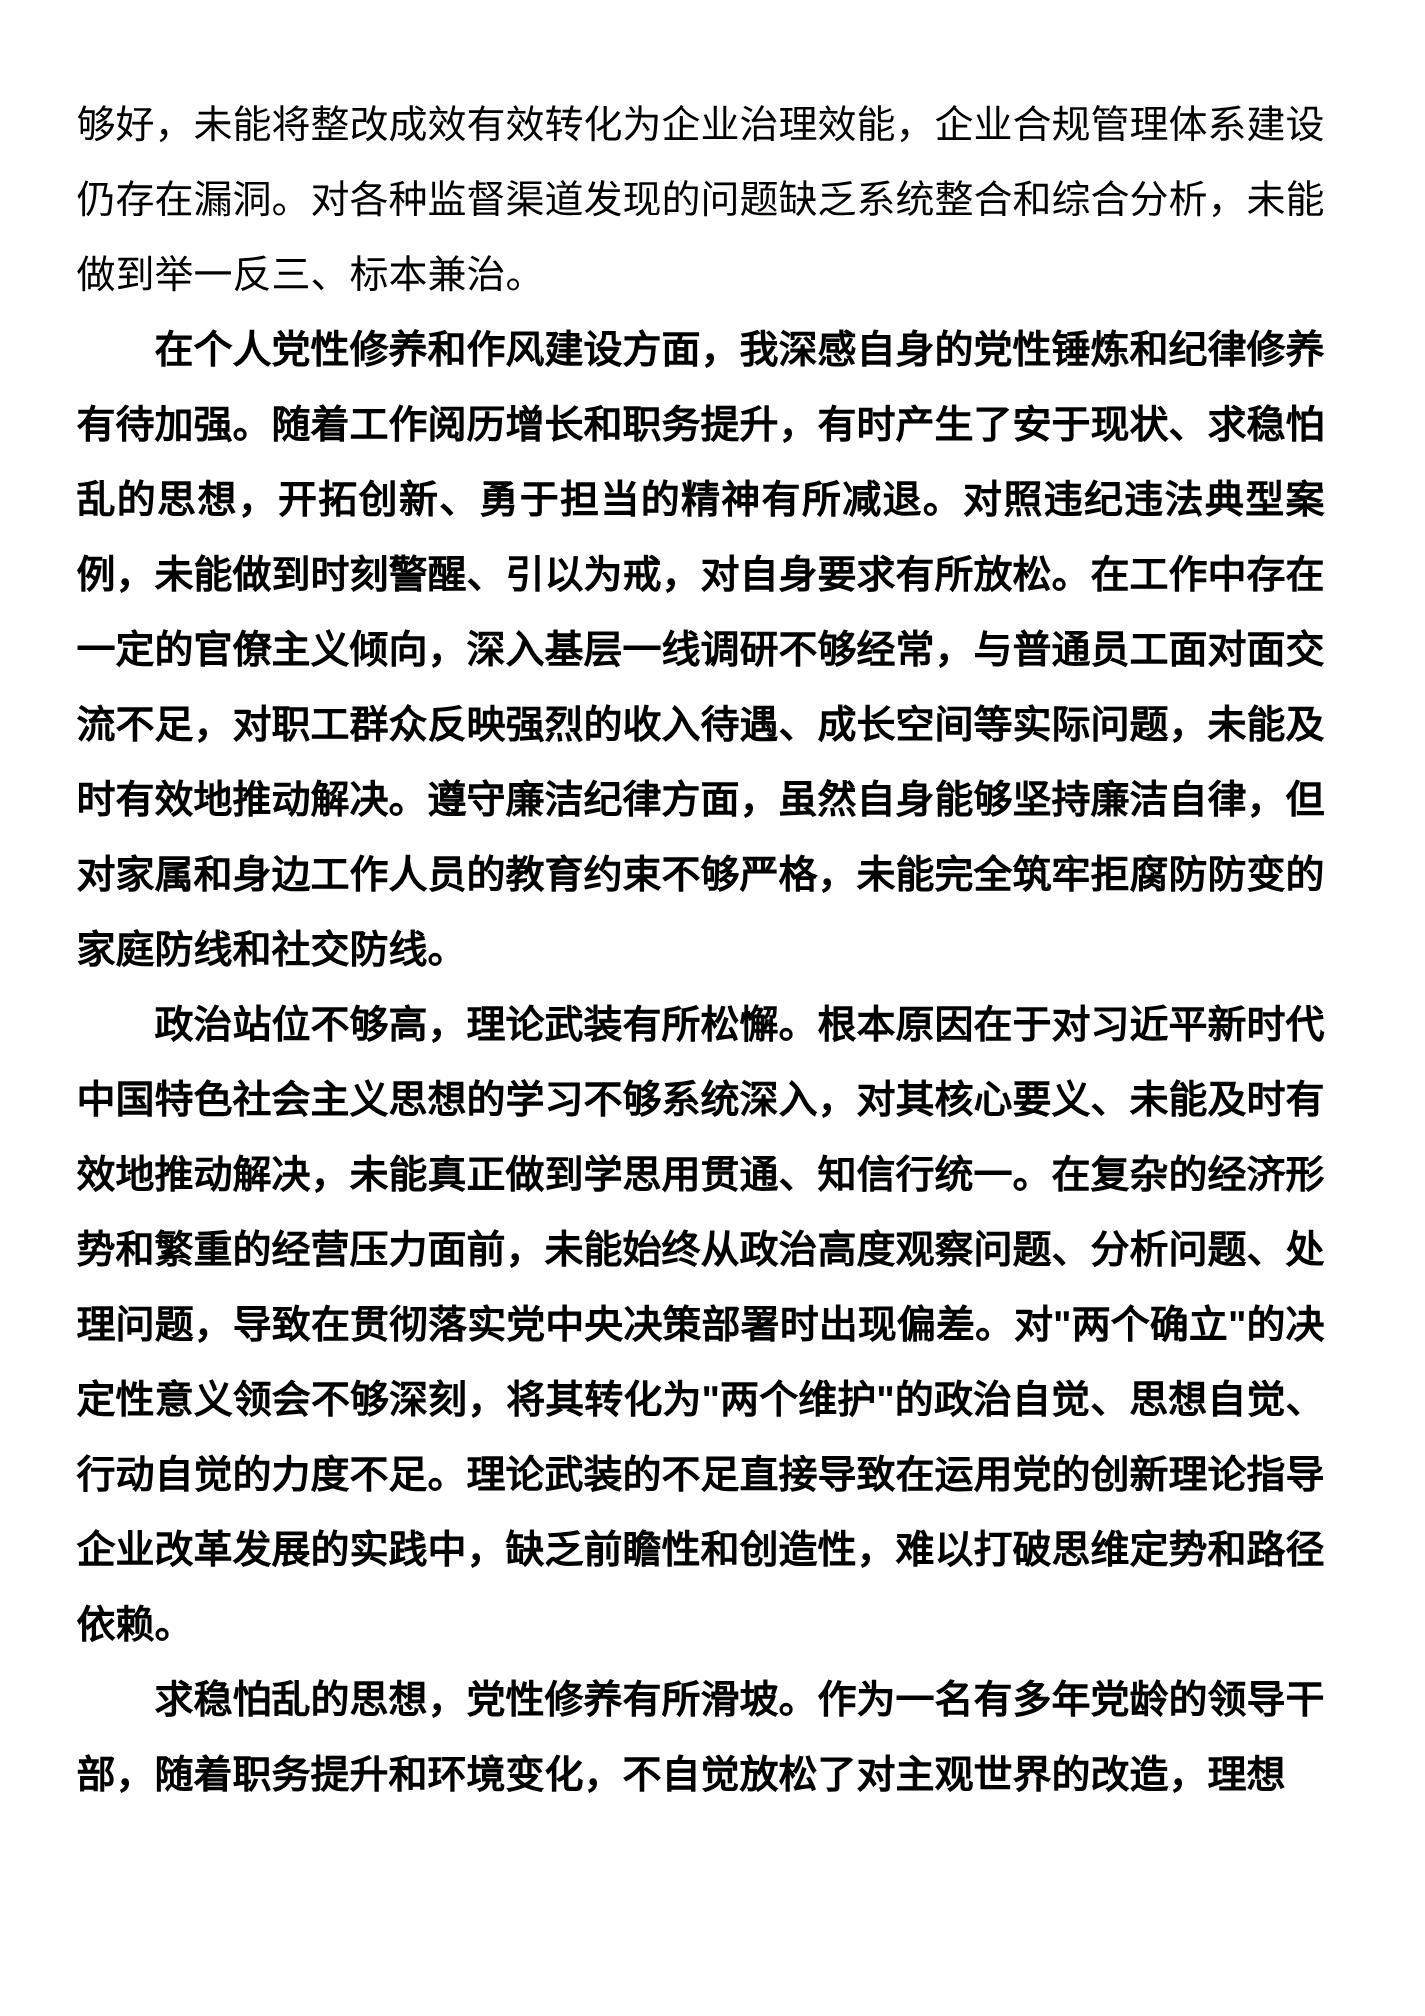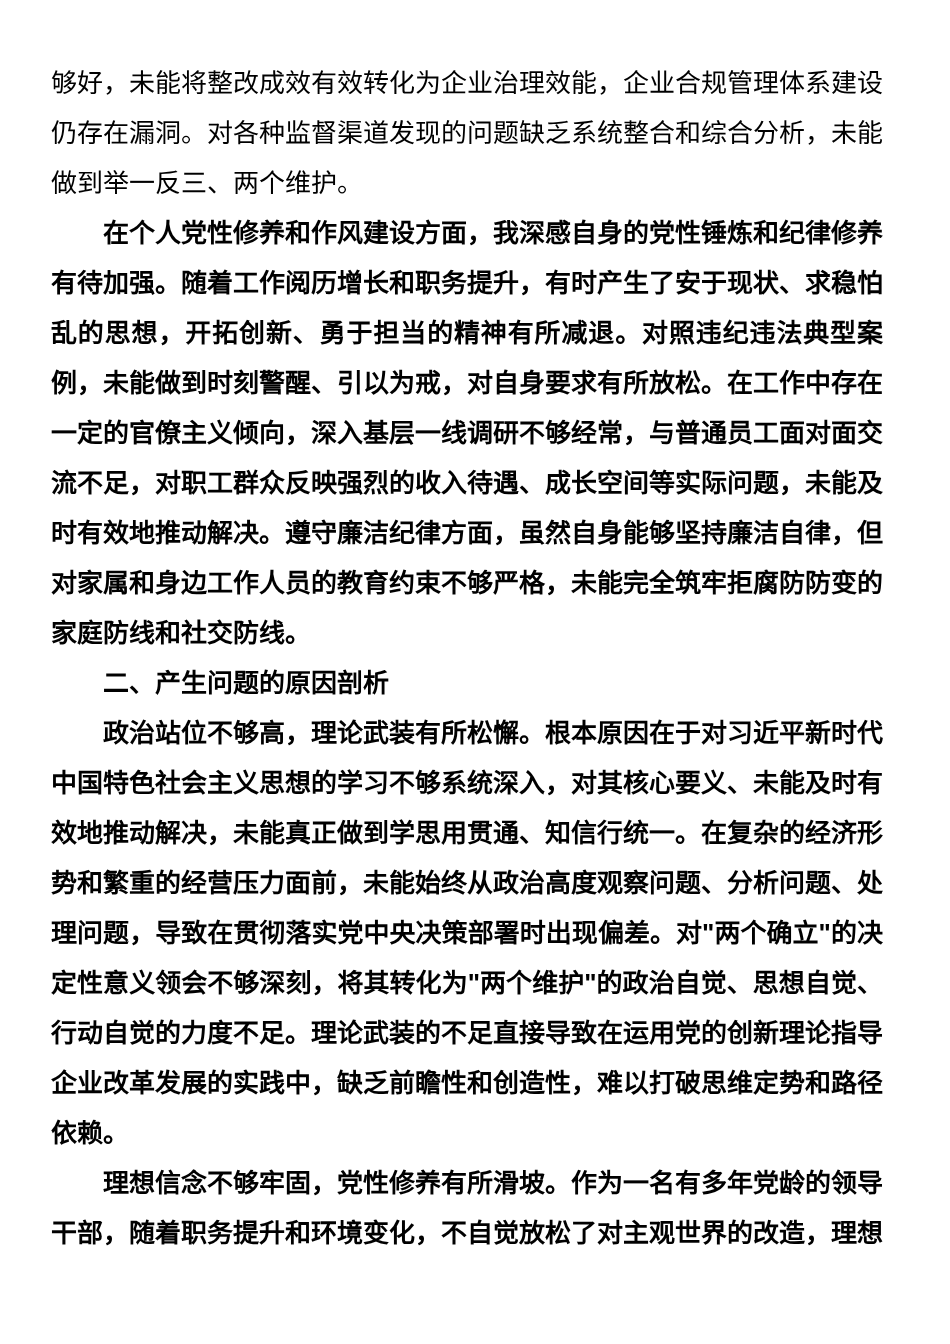--- a/index.html
+++ b/index.html
@@ -43,19 +43,18 @@
   .doc-body p.indent {
     text-indent: 2em;
     font-weight: bold;
   }
 </style>
 </head>
 <body>
 
 <main class="page">
   <div class="doc-body">
-    <p>够好，未能将整改成效有效转化为企业治理效能，企业合规管理体系建设仍存在漏洞。对各种监督渠道发现的问题缺乏系统整合和综合分析，未能做到举一反三、两个维护。</p>
+    <p>够好，未能将整改成效有效转化为企业治理效能，企业合规管理体系建设仍存在漏洞。对各种监督渠道发现的问题缺乏系统整合和综合分析，未能做到举一反三、标本兼治。</p>
     <p class="indent">在个人党性修养和作风建设方面，我深感自身的党性锤炼和纪律修养有待加强。随着工作阅历增长和职务提升，有时产生了安于现状、求稳怕乱的思想，开拓创新、勇于担当的精神有所减退。对照违纪违法典型案例，未能做到时刻警醒、引以为戒，对自身要求有所放松。在工作中存在一定的官僚主义倾向，深入基层一线调研不够经常，与普通员工面对面交流不足，对职工群众反映强烈的收入待遇、成长空间等实际问题，未能及时有效地推动解决。遵守廉洁纪律方面，虽然自身能够坚持廉洁自律，但对家属和身边工作人员的教育约束不够严格，未能完全筑牢拒腐防防变的家庭防线和社交防线。</p>
-    <p class="indent">二、产生问题的原因剖析</p>
     <p class="indent">政治站位不够高，理论武装有所松懈。根本原因在于对习近平新时代中国特色社会主义思想的学习不够系统深入，对其核心要义、未能及时有效地推动解决，未能真正做到学思用贯通、知信行统一。在复杂的经济形势和繁重的经营压力面前，未能始终从政治高度观察问题、分析问题、处理问题，导致在贯彻落实党中央决策部署时出现偏差。对"两个确立"的决定性意义领会不够深刻，将其转化为"两个维护"的政治自觉、思想自觉、行动自觉的力度不足。理论武装的不足直接导致在运用党的创新理论指导企业改革发展的实践中，缺乏前瞻性和创造性，难以打破思维定势和路径依赖。</p>
-    <p class="indent">理想信念不够牢固，党性修养有所滑坡。作为一名有多年党龄的领导干部，随着职务提升和环境变化，不自觉放松了对主观世界的改造，理想</p>
+    <p class="indent">求稳怕乱的思想，党性修养有所滑坡。作为一名有多年党龄的领导干部，随着职务提升和环境变化，不自觉放松了对主观世界的改造，理想</p>
   </div>
 </main>
 
 </body></html>

